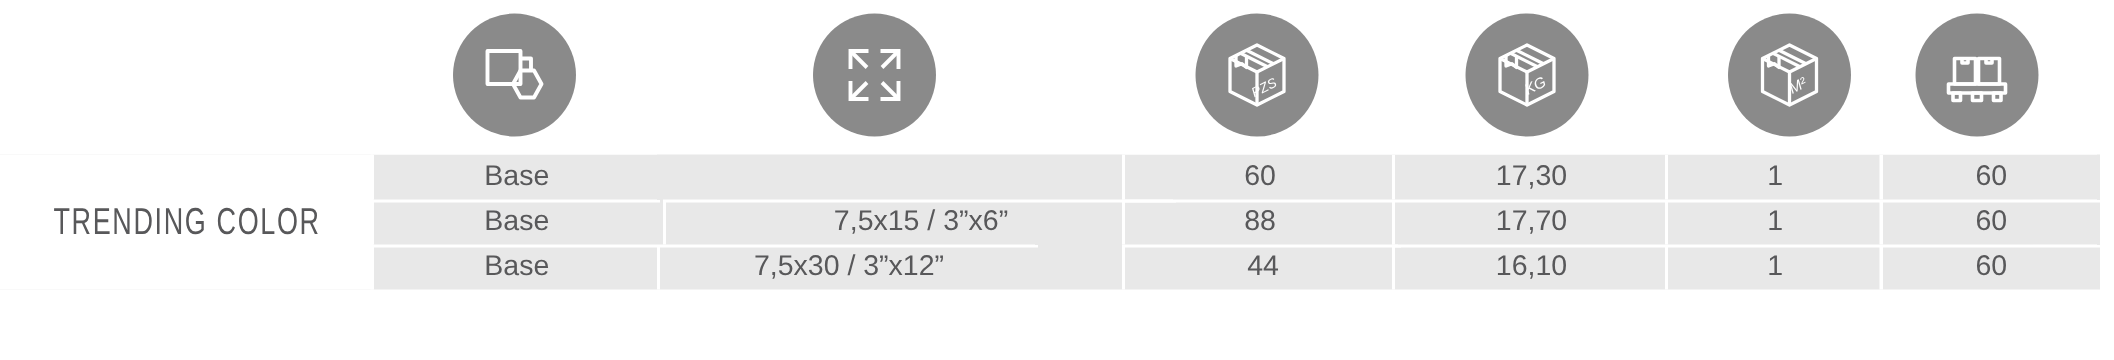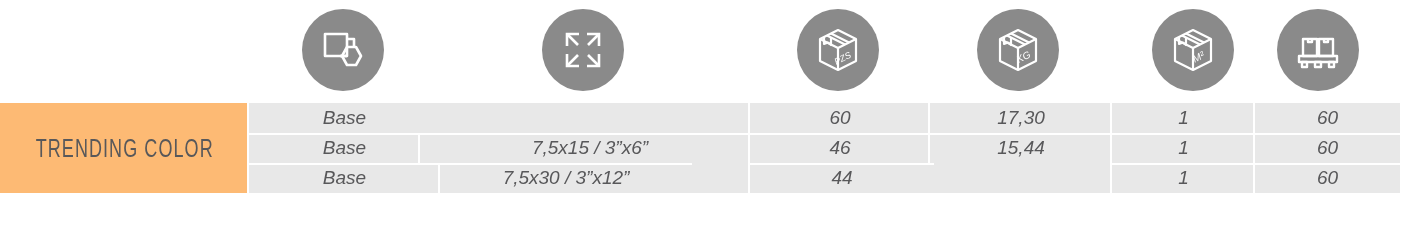--- a/index.html
+++ b/index.html
@@ -55,21 +55,20 @@
     left: 0;
     top: 103px;
     width: 1400px;
     height: 90px;
     background: #e8e8e8;
   }
   .row {
     position: relative;
     height: 30px;
     width: 100%;
-    font-style: italic;
   }
   .cell {
     position: absolute;
     top: 0;
     height: 30px;
     line-height: 30px;
     text-align: center;
     color: #58585a;
     font-size: 19px;
     white-space: nowrap;
@@ -81,21 +80,21 @@
   .row + .row .cell { box-shadow: inset 0 2px 0 0 #ffffff; }
   .row + .row .cell.sep { box-shadow: inset 0 2px 0 0 #ffffff, -2px 0 0 0 #ffffff; }
 
   
   .label-block {
     position: absolute;
     left: 0;
     top: 0;
     width: 249px;
     height: 90px;
-    background: #fdba74;
+    background: #ffffff;
     display: flex;
     align-items: center;
     justify-content: center;
   }
   .label-text {
     font-family: "Liberation Sans Narrow", "Liberation Sans", sans-serif;
     font-size: 25px;
     letter-spacing: 1.5px;
     color: #58585a;
     transform: scaleX(0.72);
@@ -204,29 +203,30 @@
     <div class="row">
       <div class="cell sep" style="left:249px;width:191px">Base</div>
       <div class="cell sep" style="left:750px;width:180px">60</div>
       <div class="cell sep" style="left:930px;width:182px">17,30</div>
       <div class="cell sep" style="left:1112px;width:143px">1</div>
       <div class="cell sep" style="left:1255px;width:145px">60</div>
     </div>
 
     <div class="row">
       <div class="cell sep" style="left:249px;width:191px">Base</div>
-      <div class="cell sep" style="left:420px;width:340px">7,5x15 / 3”x6”</div>
-      <div class="cell sep" style="left:750px;width:180px">46</div>
-      <div class="cell sep" style="left:930px;width:182px">15,44</div>
+      <div class="cell sep" style="left:444px;width:340px">7,5x15 / 3”x6”</div>
+      <div class="cell sep" style="left:750px;width:180px">88</div>
+      <div class="cell sep" style="left:930px;width:182px">17,70</div>
       <div class="cell sep" style="left:1112px;width:143px">1</div>
       <div class="cell sep" style="left:1255px;width:145px">60</div>
     </div>
 
     <div class="row">
       <div class="cell sep" style="left:249px;width:191px">Base</div>
       <div class="cell sep" style="left:440px;width:252px">7,5x30 / 3”x12”</div>
       <div class="cell sep" style="left:750px;width:184px">44</div>
+      <div class="cell sep" style="left:930px;width:182px">16,10</div>
       <div class="cell sep" style="left:1112px;width:143px">1</div>
       <div class="cell sep" style="left:1255px;width:145px">60</div>
     </div>
 
   </div>
 </div>
 
 </body></html>

